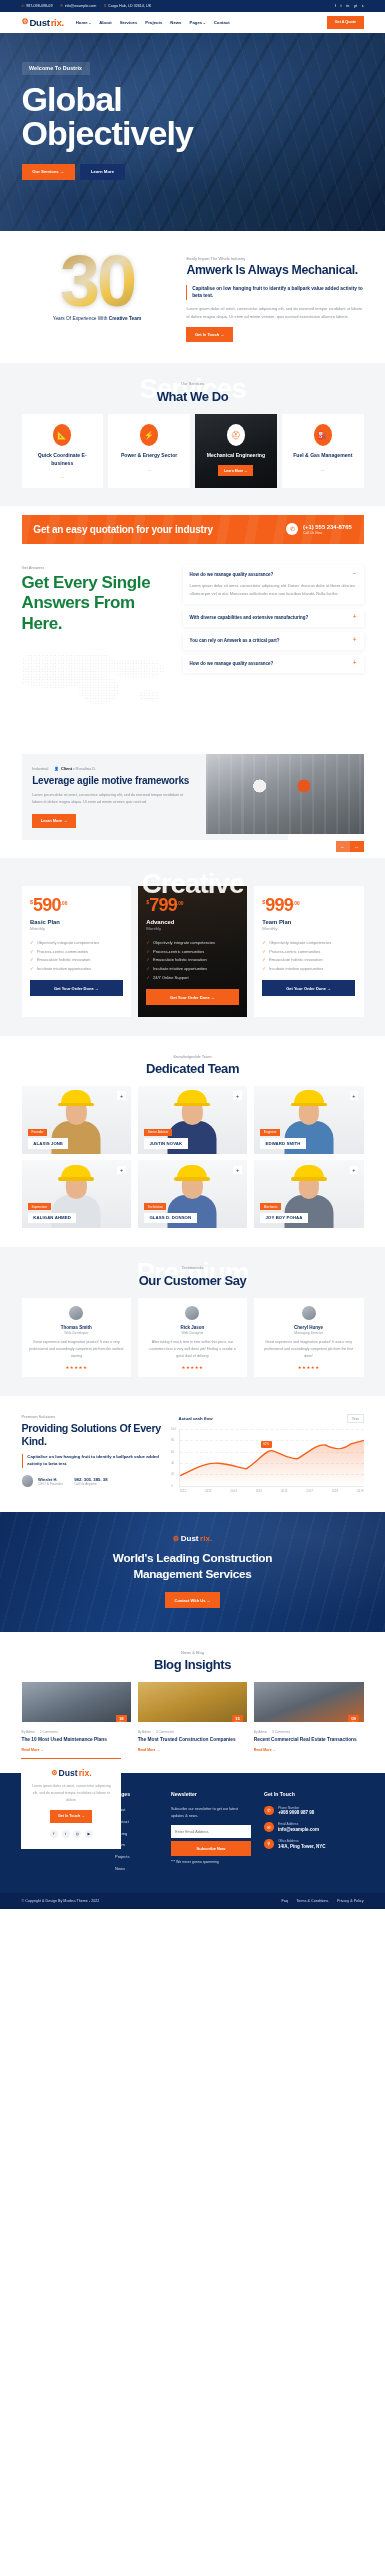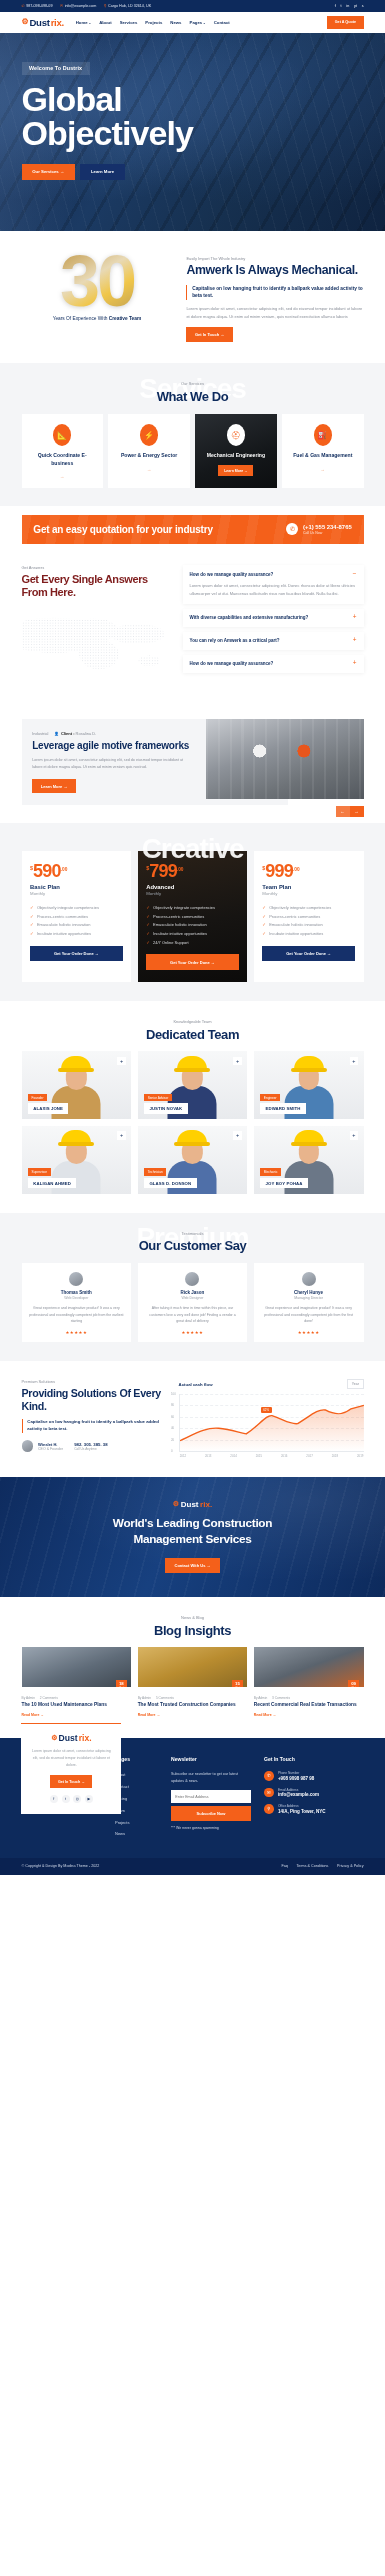--- a/index.html
+++ b/index.html
@@ -139,21 +139,21 @@
     width: 11.8px; height: 11.8px; border-radius: 50%; background: #fff; color: #f4601a;
     display: flex; align-items: center; justify-content: center; font-size: 5.9px;
   }
   .cta-num { color: #fff; font-size: 5.9px; font-weight: bold; line-height: 1.2; }
   .cta-sub { color: #ffe2d3; font-size: 3.5px; }
 
   
   .faq { background: #fff; padding: 8.6px 0 16px; }
   .faq .wrap { display: flex; gap: 13px; }
   .faq-left { width: 45%; }
-  .faq-left h2 { font-size: 11px; color: #7f1d1d; font-weight: bold; line-height: 1.2; letter-spacing: -0.4px; margin-top: 1px; }
+  .faq-left h2 { font-size: 17px; color: #15803d; font-weight: bold; line-height: 1.2; letter-spacing: -0.4px; margin-top: 1px; }
   .worldmap {
     margin-top: 11.8px; height: 64px; opacity: .5;
     background-image: radial-gradient(circle, #c9cfd8 0.5px, transparent 0.5px);
     background-size: 2.7px 2.7px;
     -webkit-mask-image: radial-gradient(ellipse 60% 45% at 22% 38%, #000 60%, transparent 62%),
                         radial-gradient(ellipse 28% 30% at 48% 30%, #000 60%, transparent 62%),
                         radial-gradient(ellipse 22% 38% at 52% 68%, #000 60%, transparent 62%),
                         radial-gradient(ellipse 30% 26% at 78% 36%, #000 60%, transparent 62%),
                         radial-gradient(ellipse 12% 14% at 86% 78%, #000 60%, transparent 62%);
     mask-image: radial-gradient(ellipse 60% 45% at 22% 38%, #000 60%, transparent 62%),

